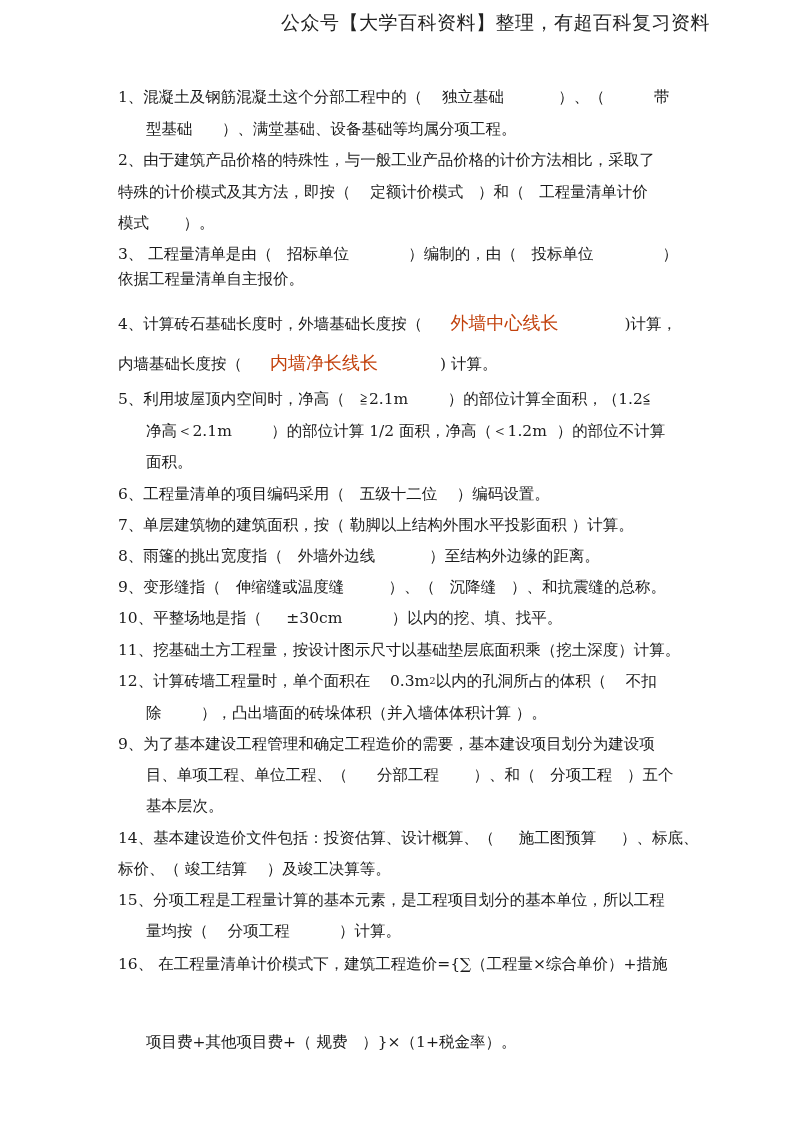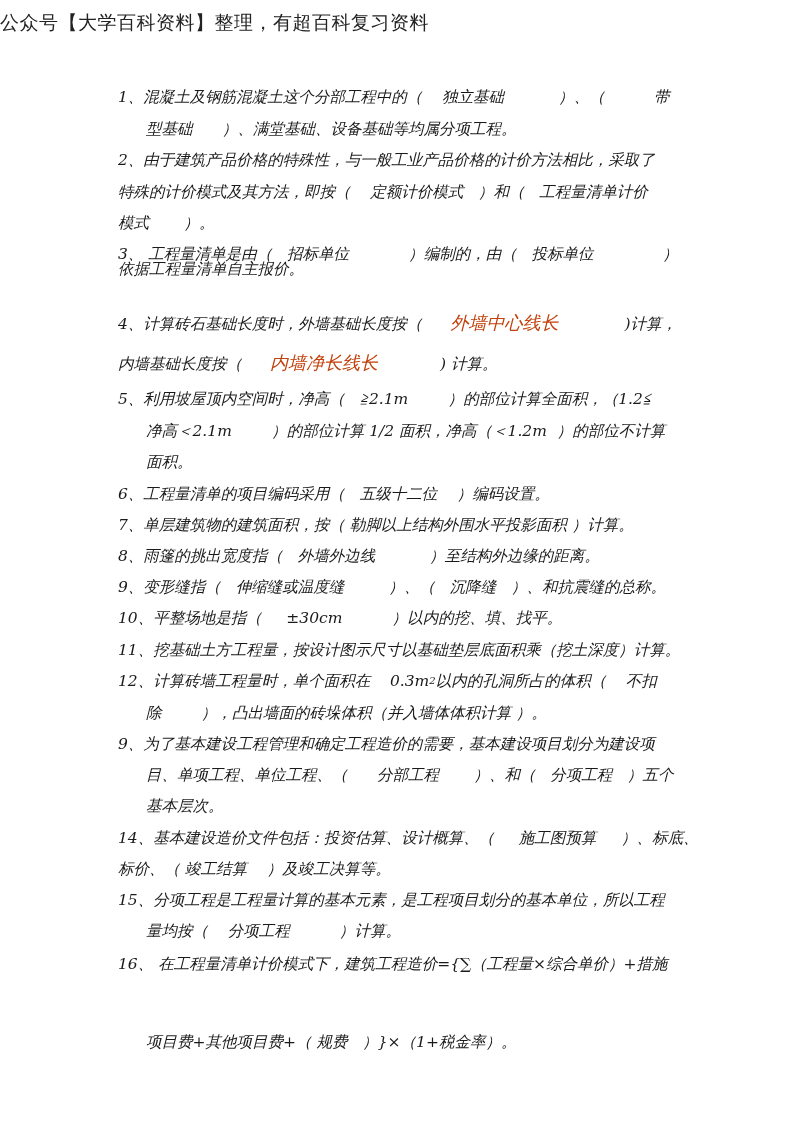--- a/index.html
+++ b/index.html
@@ -13,34 +13,33 @@
       position: relative;
       overflow: hidden;
       font-family: "DejaVu Serif", "Liberation Serif", serif;
       color: #1a1a1a;
     }
     .header {
       position: absolute;
       top: 8px;
       left: 0;
       width: 710px;
-      text-align: left;
+      text-align: right;
       font-size: 19px;
       line-height: 28px;
       letter-spacing: 0.5px;
       color: #222;
     }
     .line {
       position: absolute;
       left: 118px;
       font-size: 15.5px;
       line-height: 22px;
       white-space: pre;
       color: #1a1a1a;
-      font-style: italic;
     }
     .indent { left: 146px; }
     .ans {
       color: #c2410c;
     }
     .ans-big {
       font-size: 18px;
       font-family: "DejaVu Sans", "Liberation Sans", sans-serif;
     }
     .sup {
@@ -61,21 +60,21 @@
   </div>
 
   <div>
     <div class="line" style="top:149px;">2、由于建筑产品价格的特殊性，与一般工业产品价格的计价方法相比，采取了</div>
     <div class="line" style="top:181px;">特殊的计价模式及其方法，即按（    定额计价模式   ）和（   工程量清单计价</div>
     <div class="line" style="top:212px;">模式       ）。</div>
   </div>
 
   <div>
     <div class="line" style="top:243px;">3、 工程量清单是由（   招标单位            ）编制的，由（   投标单位              ）</div>
-    <div class="line" style="top:258px;">依据工程量清单自主报价。</div>
+    <div class="line" style="top:268px;">依据工程量清单自主报价。</div>
   </div>
 
   <div>
     <div class="line" style="top:312px;"><span>4、计算砖石基础长度时，外墙基础长度按（</span><span style="display:inline-block;width:28px;"></span><span class="ans ans-big">外墙中心线长</span><span style="display:inline-block;width:66px;"></span><span>)计算，</span></div>
     <div class="line" style="top:352px;"><span>内墙基础长度按（</span><span style="display:inline-block;width:28px;"></span><span class="ans ans-big">内墙净长线长</span><span style="display:inline-block;width:62px;"></span><span>) 计算。</span></div>
   </div>
 
   <div>
     <div class="line" style="top:388px;">5、利用坡屋顶内空间时，净高（   ≧2.1m        ）的部位计算全面积，（1.2≦</div>
     <div class="line indent" style="top:420px;">净高＜2.1m        ）的部位计算 1/2 面积，净高（＜1.2m  ）的部位不计算</div>

